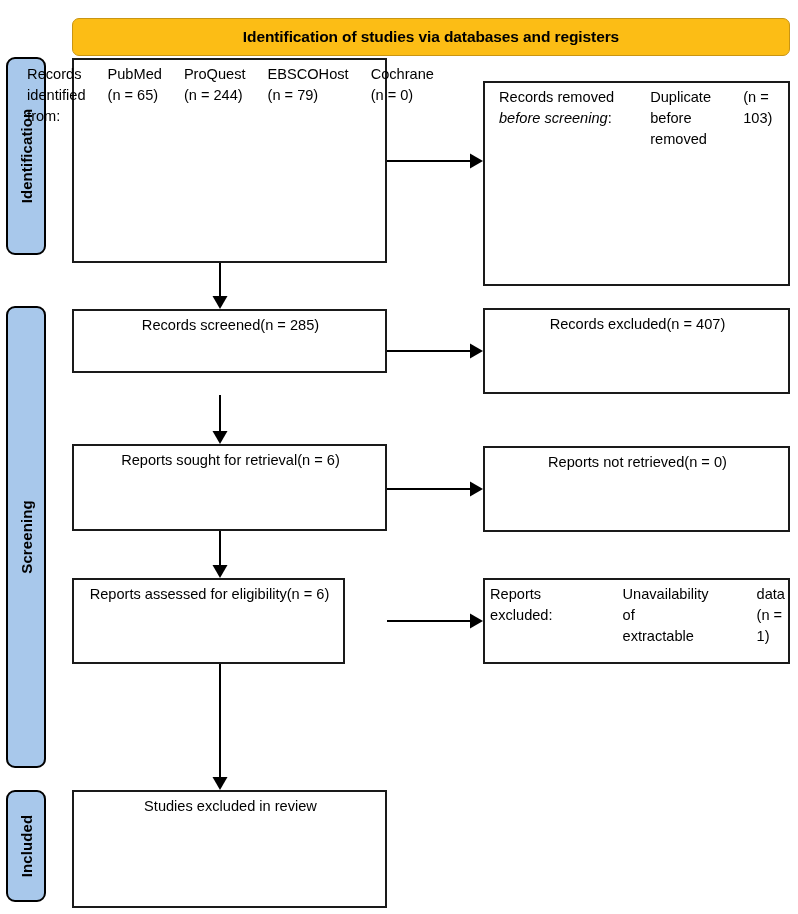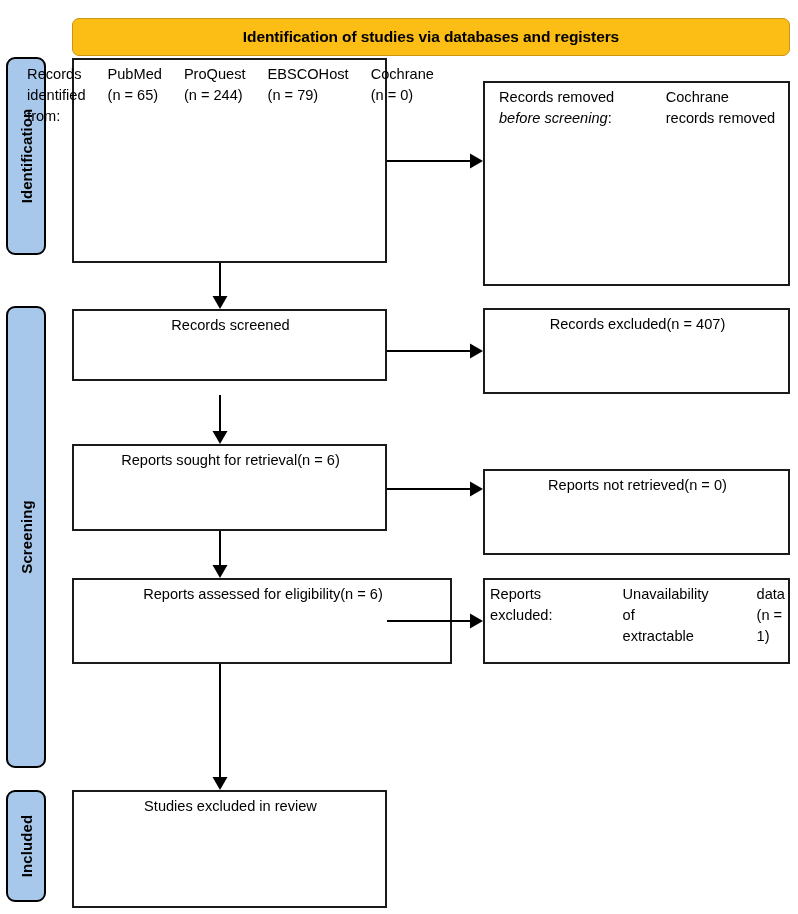--- a/index.html
+++ b/index.html
@@ -100,29 +100,29 @@
     white-space: pre-wrap;
     color: #000000;
   }
   .flow-box .line.indent {
     padding-left: 22px;
   }
   .ital { font-style: italic; }
 
   
   #box-identified  { left: 72px; top: 58px;  width: 315px; height: 205px; }
-  #box-screened    { left: 72px; top: 309px; width: 315px; height: 72px;  }
+  #box-screened    { left: 72px; top: 309px; width: 315px; height: 64px;  }
   #box-sought      { left: 72px; top: 444px; width: 315px; height: 87px;  }
-  #box-assessed    { left: 72px; top: 578px; width: 380px; height: 86px;  }
+  #box-assessed    { left: 72px; top: 578px; width: 273px; height: 86px;  }
   #box-included    { left: 72px; top: 790px; width: 315px; height: 118px; }
 
   
   #box-removed        { left: 483px; top: 58px;  width: 307px; height: 205px; margin-top: 23px; }
   #box-excluded       { left: 483px; top: 308px; width: 307px; height: 86px;  }
-  #box-notretrieved   { left: 483px; top: 469px; width: 307px; height: 86px;  }
+  #box-notretrieved   { left: 483px; top: 446px; width: 307px; height: 86px;  }
   #box-repexcluded    { left: 483px; top: 578px; width: 307px; height: 86px; gap: 48px;  }
 
   
   #connectors {
     position: absolute;
     left: 0;
     top: 0;
     width: 798px;
     height: 914px;
     pointer-events: none;
@@ -152,25 +152,27 @@
   <div id="box-identified" class="flow-box">
     <div class="line">Records identified from:</div>
     <div class="line indent">PubMed (n = 65)</div>
     <div class="line indent">ProQuest (n = 244)</div>
     <div class="line indent">EBSCOHost (n = 79)</div>
     <div class="line indent">Cochrane (n = 0)</div>
   </div>
 
   <div id="box-removed" class="flow-box">
     <div class="line"><span>Records removed </span><span class="ital">before screening</span><span>:</span></div>
-    <div class="line indent">Cochrane records removed</div>
+    <div class="line indent">Duplicate before removed</div>
+    <div class="line">(n = 103)</div>
   </div>
 
   <div id="box-screened" class="flow-box">
     <div class="line">Records screened</div>
+    <div class="line">(n = 285)</div>
   </div>
 
   <div id="box-excluded" class="flow-box">
     <div class="line">Records excluded</div>
     <div class="line">(n = 407)</div>
   </div>
 
   <div id="box-sought" class="flow-box">
     <div class="line">Reports sought for retrieval</div>
     <div class="line">(n = 6)</div>

